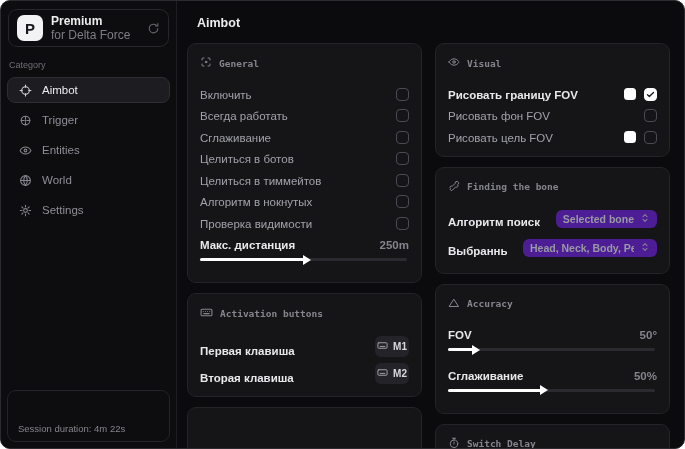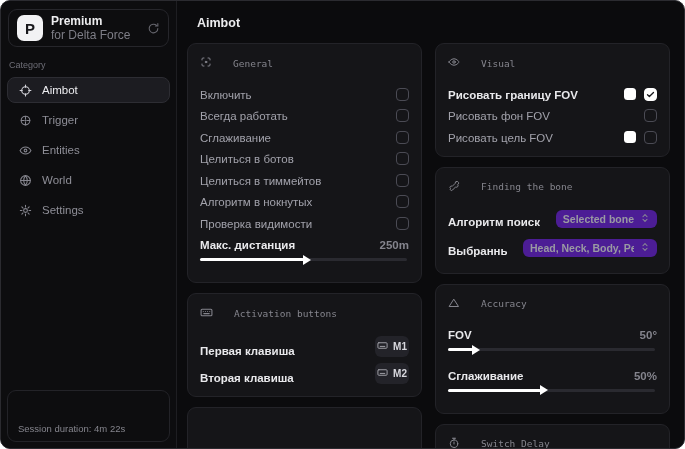--- a/index.html
+++ b/index.html
@@ -20,21 +20,21 @@
   .nav-item.active { background:#1c1c21; border-color:#2d2d33; color:#ededf0; }
   .nav-item.active .nav-ic { color:#d6d6dc; }
   .session { margin-top:auto; border:1px solid #232328; border-radius:9px; height:52px; padding:0 10px 7px; font-size:9.5px; color:#85858d; display:flex; align-items:flex-end; }
 
   
   .main { flex:1; padding:10px 14px 0 10px; overflow:hidden; }
   .page-title { font-size:12.5px; font-weight:700; color:#ededef; margin:5px 0 13px 10px; }
   .cols { display:flex; gap:13px; align-items:flex-start; }
   .col { flex:1; min-width:0; }
   .panel { background:#151518; border:1px solid #232328; border-radius:9px; padding:10px 12px 12px; margin-bottom:10px; }
-  .panel-header { display:flex; align-items:center; gap:21px; font-family:"DejaVu Sans Mono",monospace; font-size:9.5px; color:#85858d; margin:2px 0 9px; white-space:nowrap; }
+  .panel-header { display:flex; align-items:center; gap:7px; font-family:"DejaVu Sans Mono",monospace; font-size:9.5px; color:#85858d; margin:2px 0 9px; white-space:nowrap;font-weight:bold; }
   .panel-header svg { flex:none; }
   .row { display:flex; align-items:flex-end; justify-content:space-between; gap:16px; min-height:21.5px; font-size:11.5px; color:#a2a2ab; }
   .row .lbl { white-space:nowrap; overflow:hidden; }
   .row.bright { color:#e9e9ec; font-weight:700; }
   .row .val { color:#84848d; font-weight:700; font-size:11.5px; flex:none; }
   .rights { display:flex; align-items:center; gap:8px; flex:none; }
 
   .cb { width:13px; height:13px; border:1.5px solid #4b4b54; border-radius:4px; flex:none; display:flex; align-items:center; justify-content:center; }
   .cb.checked { background:#fff; border-color:#fff; color:#1a1a1e; }
   .cb svg { display:none; }

